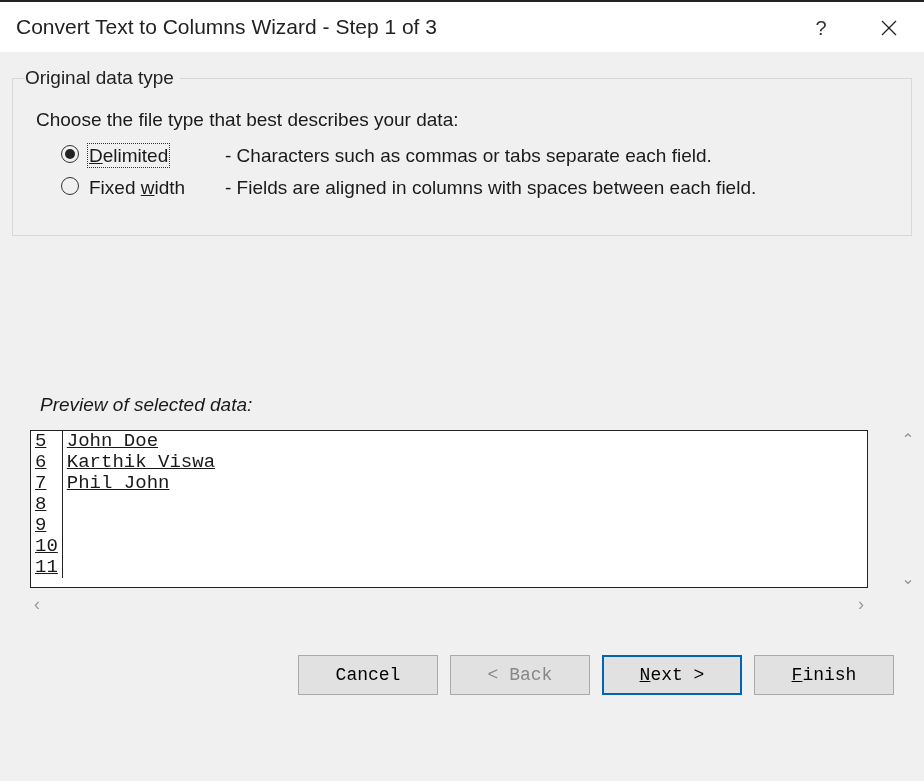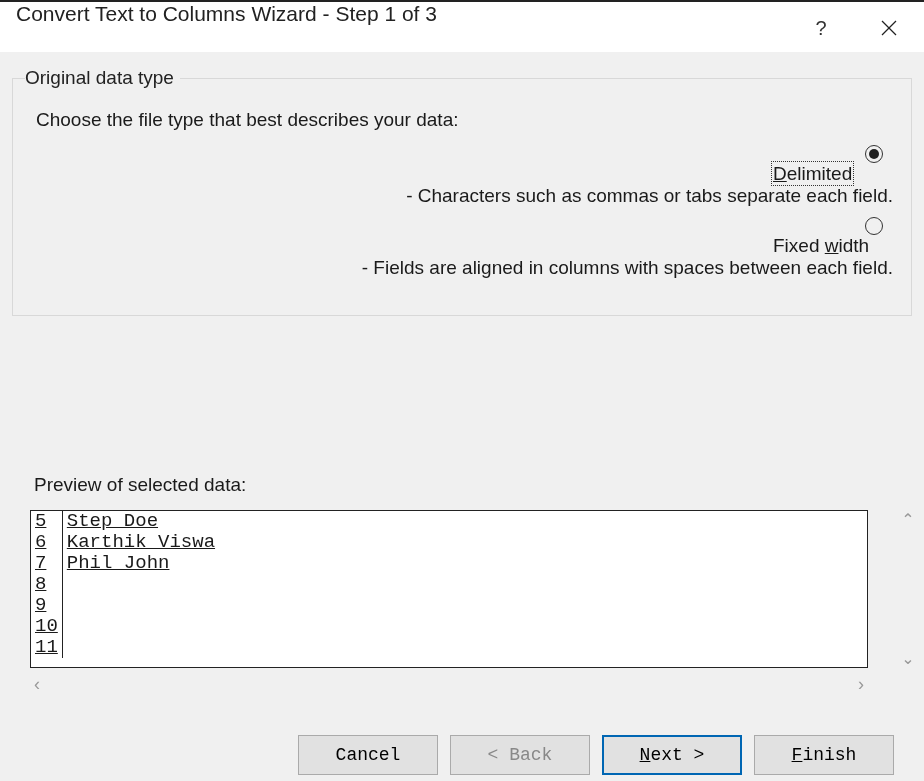--- a/index.html
+++ b/index.html
@@ -8,20 +8,21 @@
     background: #f0f0f0;
     width: 924px;
     height: 781px;
     overflow: hidden;
   }
   .titlebar {
     background: #ffffff;
     border-top: 2px solid #222;
     height: 52px;
     display: flex;
+    align-items: center;
     padding: 0 16px;
     position: relative;
   }
   .titlebar h1 {
     font-size: 21px;
     font-weight: 400;
     color: #222;
   }
   .titlebar .help-icon {
     position: absolute;
@@ -72,24 +73,23 @@
     font-size: 19px;
     color: #222;
     margin-left: -6px;
   }
   .fieldset .prompt {
     font-size: 19px;
     margin: 8px 0 14px 5px;
   }
   .radio-row {
     display: flex;
-    align-items: flex-end;
+    align-items: flex-start;
     margin-left: 30px;
     margin-bottom: 10px;
-    flex-direction: column;
   }
   .radio {
     width: 18px;
     height: 18px;
     border: 1.5px solid #333;
     border-radius: 50%;
     display: inline-flex;
     align-items: center;
     justify-content: center;
     margin-right: 10px;
@@ -113,21 +113,22 @@
   .radio-desc {
     font-size: 19px;
     margin-left: 16px;
   }
   .radio-row .label-col { width: 120px; }
   .u { text-decoration: underline; }
   .preview-label {
     font-size: 19px;
     margin-top: 158px;
     margin-bottom: 14px;
-    margin-left: 22px;
+    margin-left: 28px;
+    font-style: italic;
   }
   .preview-wrap {
     margin: 0 18px;
     position: relative;
   }
   .preview-box {
     border: 1px solid #222;
     background: #ffffff;
     height: 158px;
     width: 838px;
@@ -233,21 +234,21 @@
   </div>
 
   <div class="preview-label">Preview of selected data:</div>
 
   <div class="preview-wrap">
     <div class="preview-box">
       <table class="preview-table">
         <tbody>
             <tr>
               <td class="num">5</td>
-              <td>Step Doe</td>
+              <td>John Doe</td>
             </tr>
         <tr>
               <td class="num">6</td>
               <td>Karthik Viswa</td>
             </tr>
         <tr>
               <td class="num">7</td>
               <td>Phil John</td>
             </tr>
         <tr>

